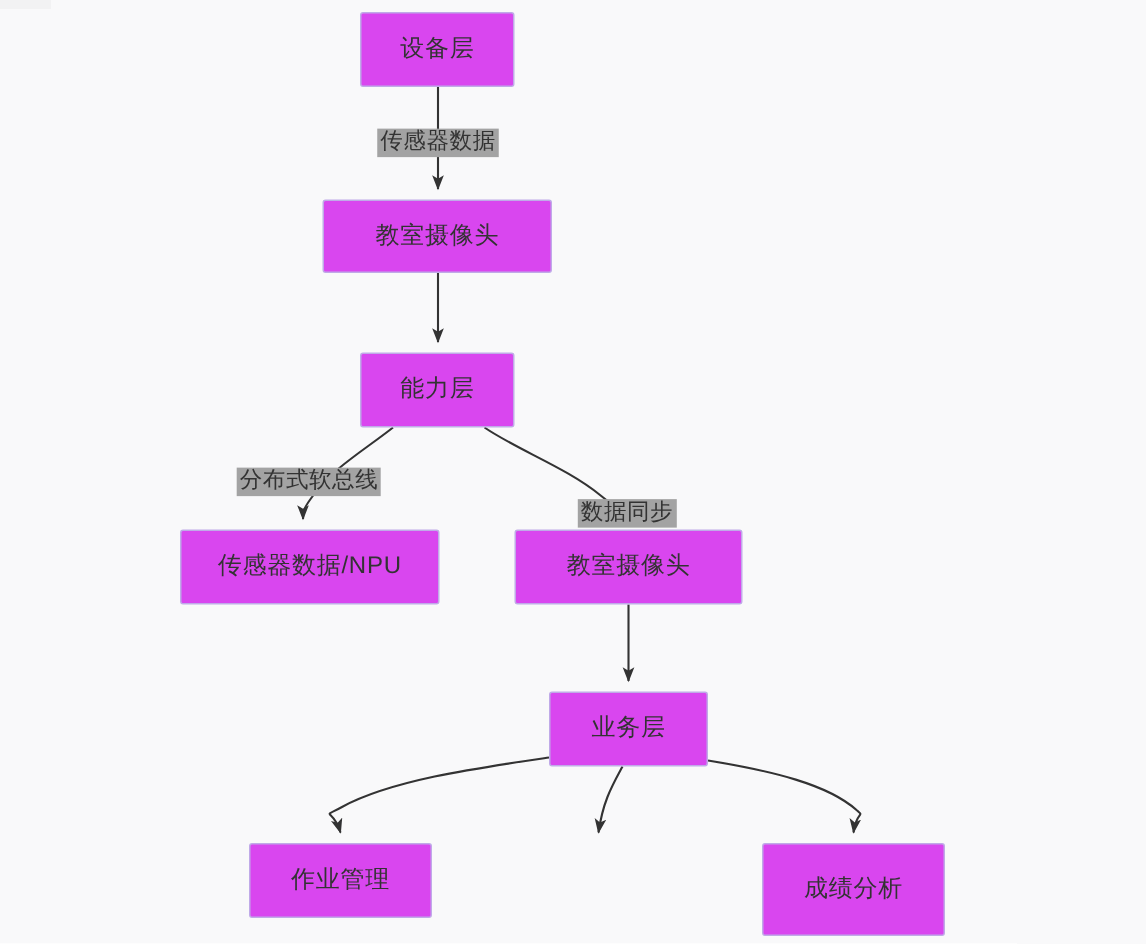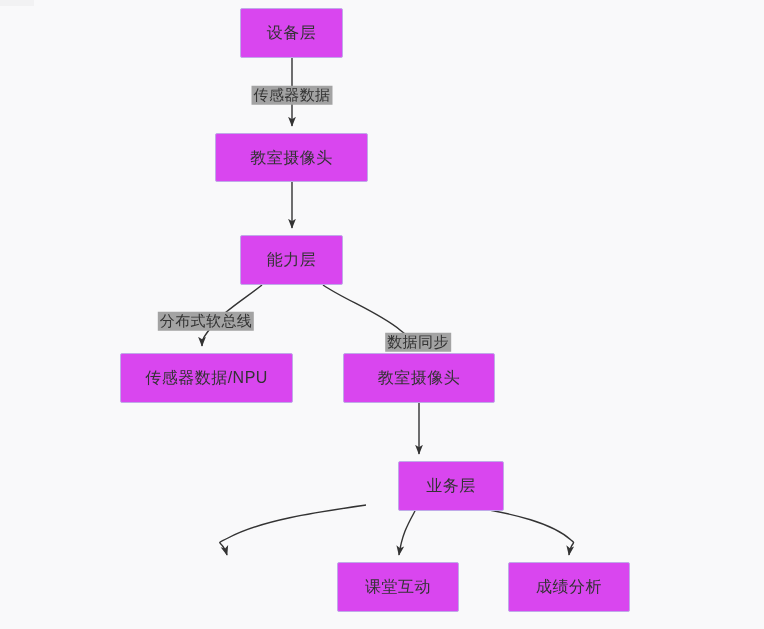--- a/index.html
+++ b/index.html
@@ -102,30 +102,30 @@
   </div>
 
   <div class="node" style="left:120px; top:353px; width:173px; height:50px;">
     <span>传感器数据/NPU</span>
   </div>
 
   <div class="node" style="left:343px; top:353px; width:152px; height:50px;">
     <span>教室摄像头</span>
   </div>
 
-  <div class="node" style="left:366px; top:461px; width:106px; height:50px;margin-left:32px;">
+  <div class="node" style="left:366px; top:461px; width:106px; height:50px;">
     <span>业务层</span>
   </div>
 
-
-  <div class="node" style="left:337px; top:562px; width:122px; height:50px;">
-    <span>课堂互动</span>
+  <div class="node" style="left:166px; top:562px; width:122px; height:50px;">
+    <span>作业管理</span>
   </div>
 
-  <div class="node" style="left:508px; top:562px; width:122px; height:50px;">
+
+  <div class="node" style="left:508px; top:562px; width:122px; height:62px;">
     <span>成绩分析</span>
   </div>
 
   <div class="edge-label" style="left:292px; top:95px;">传感器数据</div>
 
   <div class="edge-label" style="left:206px; top:321px;">分布式软总线</div>
 
   <div class="edge-label" style="left:418px; top:321px;margin-top:21px;">数据同步</div>
 
 </div>

